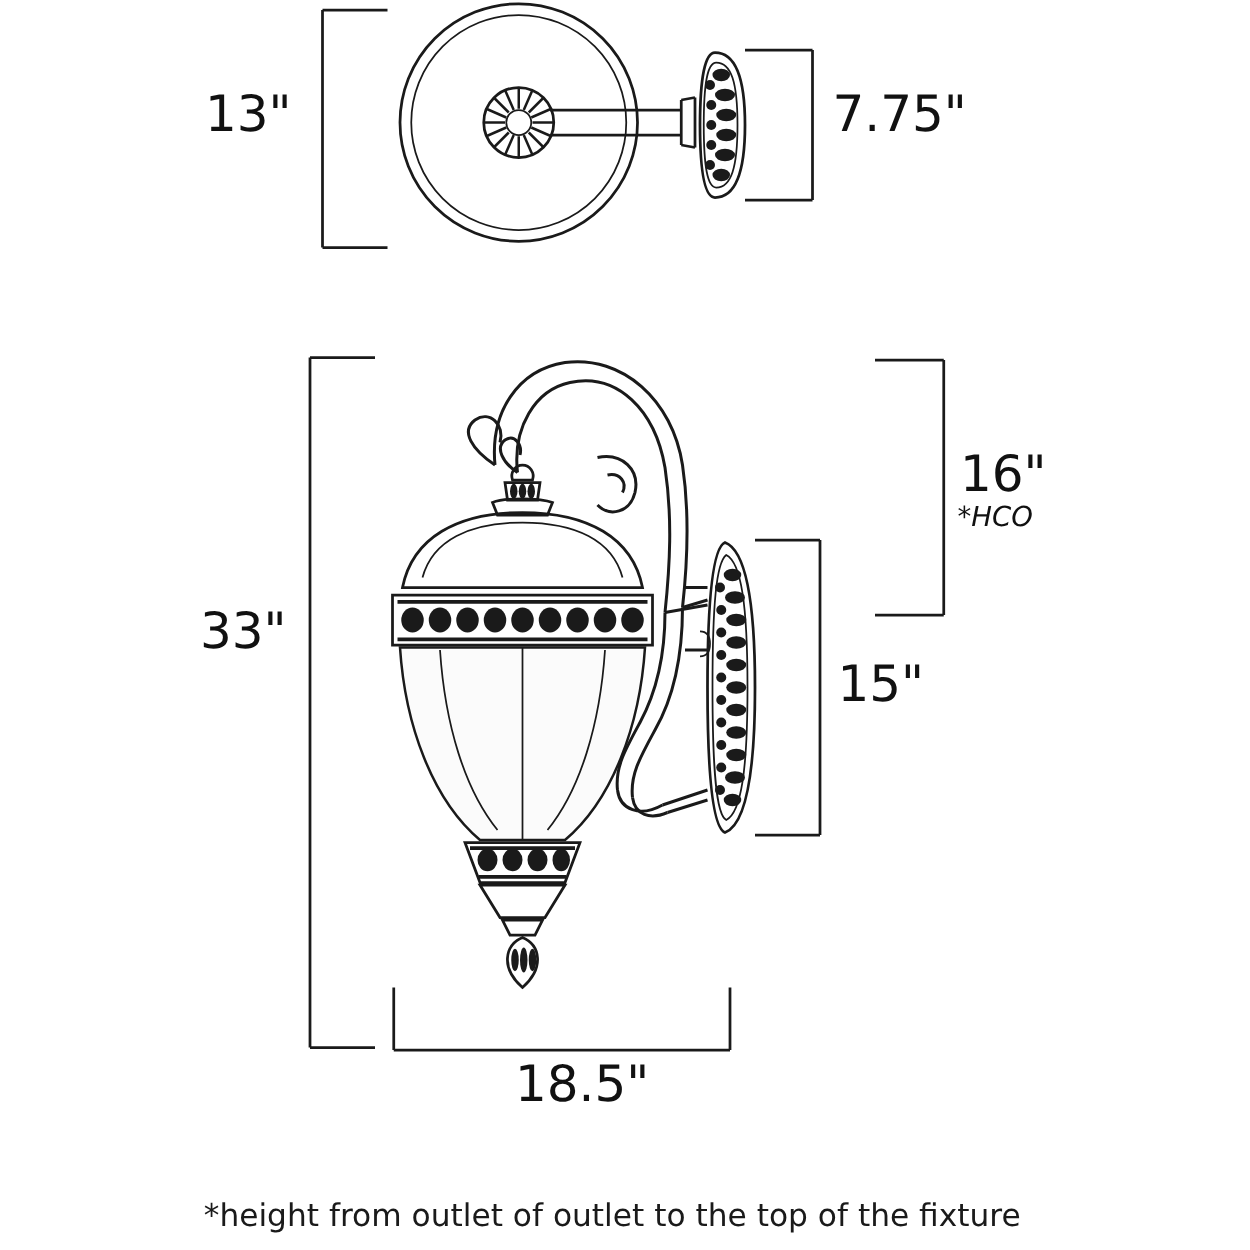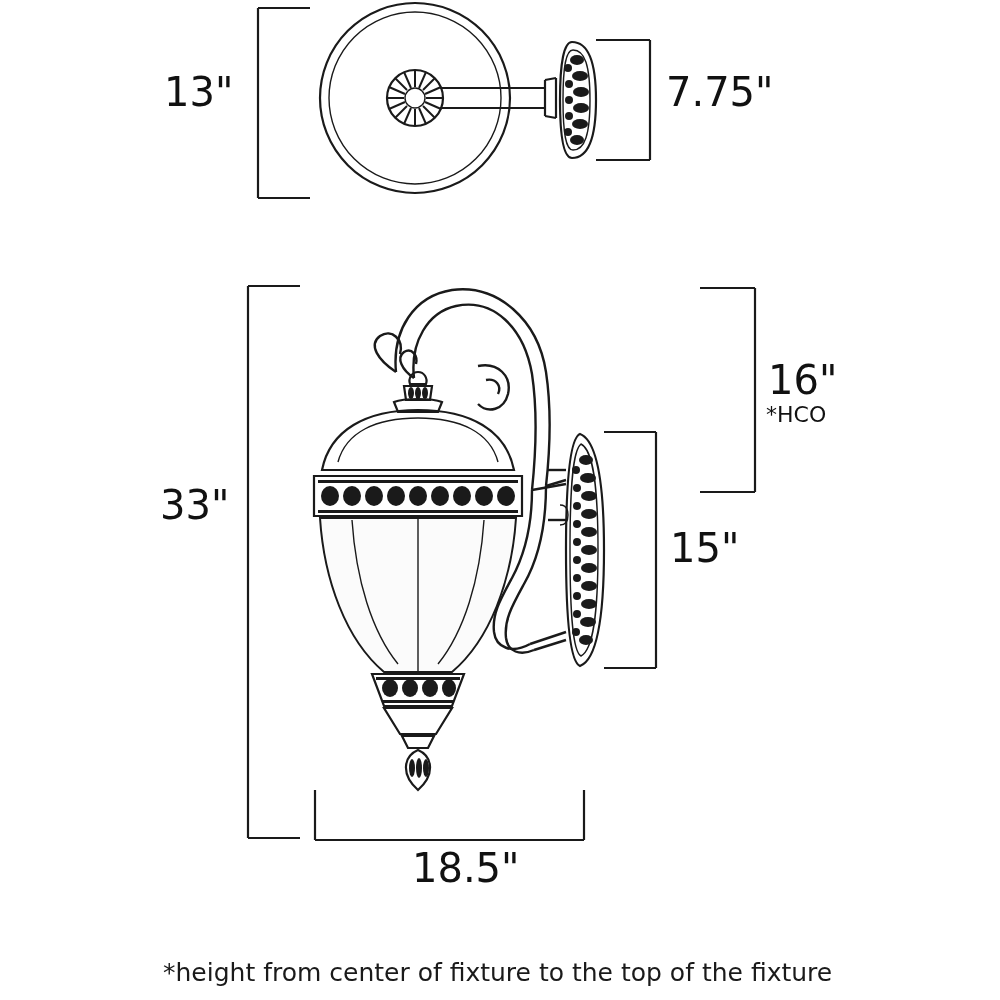--- a/index.html
+++ b/index.html
@@ -28,21 +28,21 @@
     height: 1000px;
   }
   .dimtext {
     position: absolute;
     font-family: "DejaVu Sans", "Liberation Sans", sans-serif;
     color: #111111;
     white-space: nowrap;
     line-height: 1;
   }
   .dim-large { font-size: 40px; }
-  .dim-small { font-size: 22px; }
+  .dim-small { font-size: 22px; font-style: italic; }
   .footnote {
     position: absolute;
     font-size: 25px;
     color: #1a1a1a;
     white-space: nowrap;
   }
   .fixture { stroke: #1a1a1a; fill: none; stroke-width: 2.2; }
   .fixture-thin { stroke: #1a1a1a; fill: none; stroke-width: 1.4; }
   .glass { fill: #fbfbfb; stroke: #1a1a1a; stroke-width: 2; }
   .orn { fill: #1a1a1a; }
@@ -270,15 +270,15 @@
   <div class="dimtext dim-large" style="left:160px; top:485px;">33"</div>
 
   <div class="dimtext dim-large" style="left:768px; top:360px;">16"</div>
 
   <div class="dimtext dim-small" style="left:766px; top:404px;">*HCO</div>
 
   <div class="dimtext dim-large" style="left:670px; top:528px;">15"</div>
 
   <div class="dimtext dim-large" style="left:412px; top:848px;">18.5"</div>
 
-  <div class="footnote" style="left:163px; top:958px;">*height from center of fixture to the top of the fixture</div>
+  <div class="footnote" style="left:163px; top:958px;">*height from outlet of outlet to the top of the fixture</div>
 
 </div>
 
 </body></html>

